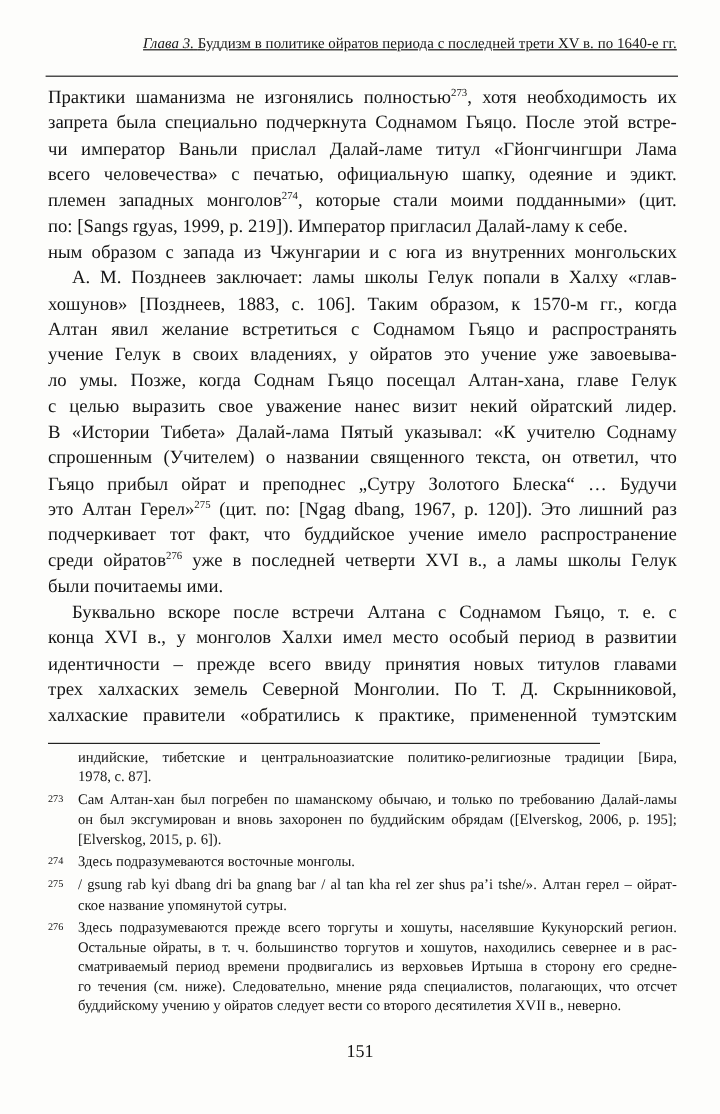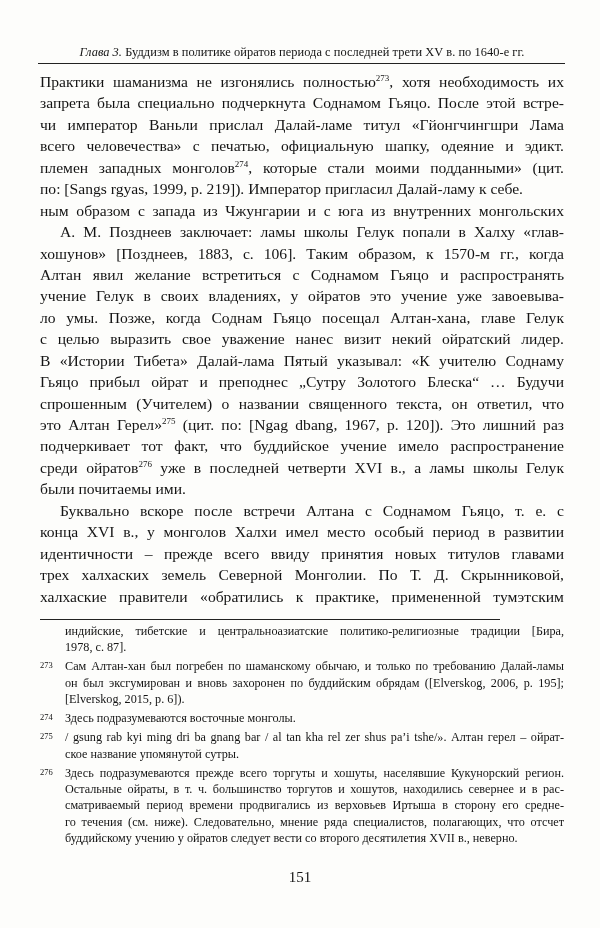--- a/index.html
+++ b/index.html
@@ -3,23 +3,24 @@
 <meta charset="utf-8">
 <style>
   html, body { margin: 0; padding: 0; }
   body {
     width: 600px; height: 928px; background: #fdfdfb; overflow: hidden;
     font-family: "Liberation Serif", "DejaVu Serif", serif; color: #141414;
     position: relative;
   }
   .page { position: absolute; left: 0; top: 0; width: 600px; height: 928px; }
   .running-head {
-    position: absolute; left: 40px; top: 44px; width: 524px;
-    font-size: 12.4px; line-height: 16px; text-align: center; white-space: nowrap;
+    position: absolute; left: 40px; top: 28px; width: 524px;
+    font-size: 12.4px; line-height: 16px; text-align: right; white-space: nowrap;
     letter-spacing: 0.05px;
+    text-decoration: underline;
   }
   .running-head .ch { font-style: italic; }
   .head-rule { position: absolute; left: 38px; top: 63px; width: 527px; height: 1px; background: #222; }
   .body-text {
     position: absolute; left: 40px; top: 71px; width: 524px;
     font-size: 15.6px; line-height: 21.45px;
   }
   .line { display: block; height: 21.45px; white-space: nowrap; text-align: justify; text-align-last: justify; }
   .line.last { text-align-last: left; }
   .line.indent { padding-left: 20px; }
@@ -56,22 +57,22 @@
       <span class="line"><span>племен западных монголов</span><sup>274</sup><span>, которые стали моими подданными» (цит.</span></span>
       <span class="line last"><span>по: [Sangs rgyas, 1999, p. 219]). Император пригласил Далай-ламу к себе.</span></span>
       <span class="line"><span>ным образом с запада из Чжунгарии и с юга из внутренних монгольских</span></span>
       <span class="line indent"><span>А. М. Позднеев заключает: ламы школы Гелук попали в Халху «глав-</span></span>
       <span class="line"><span>хошунов» [Позднеев, 1883, с. 106]. Таким образом, к 1570-м гг., когда</span></span>
       <span class="line"><span>Алтан явил желание встретиться с Соднамом Гьяцо и распространять</span></span>
       <span class="line"><span>учение Гелук в своих владениях, у ойратов это учение уже завоевыва-</span></span>
       <span class="line"><span>ло умы. Позже, когда Соднам Гьяцо посещал Алтан-хана, главе Гелук</span></span>
       <span class="line"><span>с целью выразить свое уважение нанес визит некий ойратский лидер.</span></span>
       <span class="line"><span>В «Истории Тибета» Далай-лама Пятый указывал: «К учителю Соднаму</span></span>
+      <span class="line"><span>спрошенным (Учителем) о названии священного текста, он ответил, что</span></span>
       <span class="line"><span>Гьяцо прибыл ойрат и преподнес „Сутру Золотого Блеска“ … Будучи</span></span>
-      <span class="line"><span>спрошенным (Учителем) о названии священного текста, он ответил, что</span></span>
       <span class="line"><span>это Алтан Герел»</span><sup>275</sup><span> (цит. по: [Ngag dbang, 1967, p. 120]). Это лишний раз</span></span>
       <span class="line"><span>подчеркивает тот факт, что буддийское учение имело распространение</span></span>
       <span class="line"><span>среди ойратов</span><sup>276</sup><span> уже в последней четверти XVI в., а ламы школы Гелук</span></span>
       <span class="line last"><span>были почитаемы ими.</span></span>
       <span class="line indent"><span>Буквально вскоре после встречи Алтана с Соднамом Гьяцо, т. е. с</span></span>
       <span class="line"><span>конца XVI в., у монголов Халхи имел место особый период в развитии</span></span>
       <span class="line"><span>идентичности – прежде всего ввиду принятия новых титулов главами</span></span>
       <span class="line"><span>трех халхаских земель Северной Монголии. По Т. Д. Скрынниковой,</span></span>
       <span class="line"><span>халхаские правители «обратились к практике, примененной тумэтским</span></span>
     </div>
@@ -88,21 +89,21 @@
         <span class="fline">Сам Алтан-хан был погребен по шаманскому обычаю, и только по требованию Далай-ламы</span>
         <span class="fline">он был эксгумирован и вновь захоронен по буддийским обрядам ([Elverskog, 2006, p. 195];</span>
         <span class="fline last">[Elverskog, 2015, p. 6]).</span>
       </div>
       <div class="fn">
         <span class="num">274</span>
         <span class="fline last">Здесь подразумеваются восточные монголы.</span>
       </div>
       <div class="fn">
         <span class="num">275</span>
-        <span class="fline">/ gsung rab kyi ming dri ba gnang bar / al tan kha rel zer shus pa’i tshe/». Алтан герел – ойрат-</span>
+        <span class="fline">/ gsung rab kyi dbang dri ba gnang bar / al tan kha rel zer shus pa’i tshe/». Алтан герел – ойрат-</span>
         <span class="fline last">ское название упомянутой сутры.</span>
       </div>
       <div class="fn">
         <span class="num">276</span>
         <span class="fline">Здесь подразумеваются прежде всего торгуты и хошуты, населявшие Кукунорский регион.</span>
         <span class="fline">Остальные ойраты, в т. ч. большинство торгутов и хошутов, находились севернее и в рас-</span>
         <span class="fline">сматриваемый период времени продвигались из верховьев Иртыша в сторону его средне-</span>
         <span class="fline">го течения (см. ниже). Следовательно, мнение ряда специалистов, полагающих, что отсчет</span>
         <span class="fline last">буддийскому учению у ойратов следует вести со второго десятилетия XVII в., неверно.</span>
       </div>

